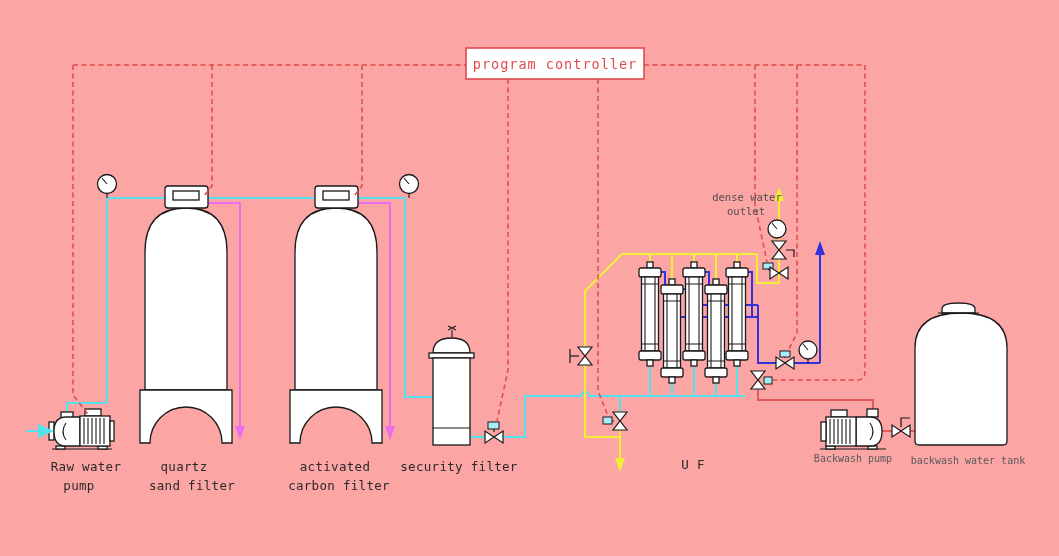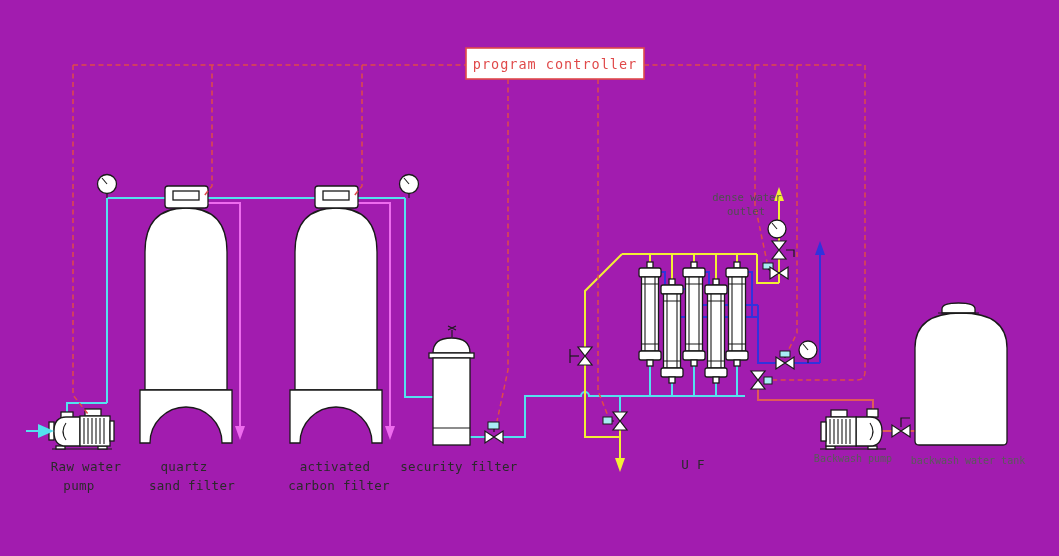--- a/index.html
+++ b/index.html
@@ -1,16 +1,16 @@
 <!DOCTYPE html>
 <html><head>
 <meta charset="utf-8">
 <style>
   html,body{margin:0;padding:0;background:#ffffff;}
-  .stage{position:relative;width:1059px;height:556px;background:#a21caf;overflow:hidden;
+  .stage{position:relative;width:1059px;height:556px;background:#fca5a5;overflow:hidden;
          font-family:"DejaVu Sans Mono","Liberation Mono",monospace;}
   svg{display:block}
   text{font-family:"DejaVu Sans Mono","Liberation Mono",monospace;}
   .lbl{fill:#2a2a2a;font-size:12.5px;letter-spacing:.3px;}
   .lbl-sm{fill:#4f4f4f;font-size:10.5px;}
   .lbl-xs{fill:#5a5a5a;font-size:10px;}
   .ctrl-txt{fill:#e04a4a;font-size:13.5px;letter-spacing:1px;}
   .pipe{fill:none;stroke-width:2;}
   .sig{fill:none;stroke:#e04a4a;stroke-width:1.5;stroke-dasharray:5 3.5;}
   .eq{stroke:#1a1a1a;stroke-width:1.3;fill:#ffffff;}

